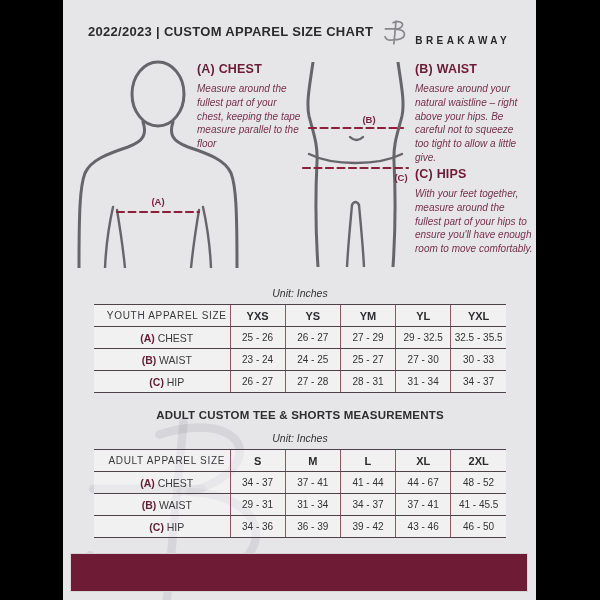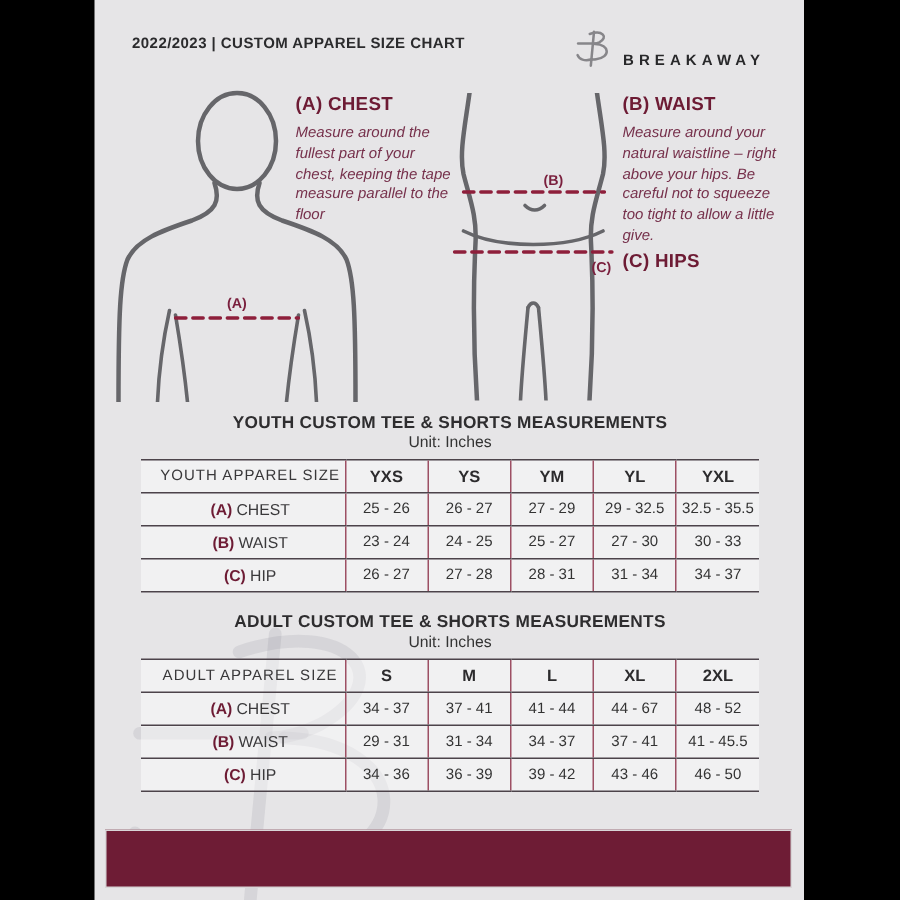--- a/index.html
+++ b/index.html
@@ -2,42 +2,42 @@
 <html><head>
 <meta charset="utf-8">
 <style>
   html,body{margin:0;padding:0;background:#000;}
   *{box-sizing:border-box;}
   .frame{position:relative;width:600px;height:600px;background:#000;overflow:hidden;
          font-family:"Liberation Sans",sans-serif;}
   .content{position:absolute;left:63px;top:0;width:473px;height:600px;background:#e6e5e7;}
 
   
-  .hdr-title{position:absolute;left:25px;top:24px;font-size:10px;font-weight:700;
+  .hdr-title{position:absolute;left:25px;top:24px;font-size:13px;font-weight:700;
              color:#2b2b2d;letter-spacing:.3px;white-space:nowrap;}
   .brand{position:absolute;right:26px;top:19px;display:flex;align-items:flex-end;gap:7px;}
   .brand-name{font-size:10px;font-weight:700;letter-spacing:3.4px;color:#28282a;}
 
   
   .fig{position:absolute;pointer-events:none;}
   .fig path,.fig ellipse{fill:none;stroke:#66666a;stroke-linecap:round;}
   .fig .outline{stroke-width:3;}
   .fig .detail{stroke-width:2.4;}
   .fig .dash{stroke:#8e1f3b;stroke-width:2.2;stroke-dasharray:7 4.5;}
   .fig text{font-family:"Liberation Sans",sans-serif;font-size:9.5px;font-weight:700;fill:#7a1f3d;}
 
   .mblock{position:absolute;z-index:3;}
   .mblock h3{margin:0;font-size:12.5px;font-weight:700;color:#6d1b34;letter-spacing:.2px;}
   .mblock p{margin:6px 0 0 0;font-size:10px;font-style:italic;font-weight:500;
             color:#76304b;line-height:1.38;}
 
   
   .tblock{position:absolute;left:31px;width:412px;text-align:center;z-index:2;}
   .t-title{font-size:11.5px;font-weight:700;color:#2e2d2f;letter-spacing:.2px;}
-  .t-unit{font-size:10.5px;color:#333;margin-top:1px;}
+  .t-unit{font-size:10.5px;font-style:italic;color:#333;margin-top:11px;}
   table{width:100%;border-collapse:collapse;margin-top:5px;table-layout:fixed;}
   th,td{background:rgba(255,255,255,.45);border-top:1px solid #4c434a;
         border-bottom:1px solid #4c434a;height:22px;padding:0;vertical-align:middle;}
   th{font-size:11px;font-weight:700;color:#2c2b2d;}
   td{font-size:10px;color:#333;}
   th+th,td+td{border-left:1px solid #9d5064;}
   .c0{width:136px;text-align:center;padding-left:10px;}
   th.c0{font-size:10px;font-weight:400;letter-spacing:.7px;color:#39383a;}
   .pfx{color:#6d1b34;font-weight:700;font-size:10.5px;}
   .rl{color:#3a393b;font-size:10.5px;}
@@ -108,24 +108,24 @@
     <div class="mblock" style="left:134px;top:62px;width:106px">
       <h3>(A) CHEST</h3>
       <p>Measure around the fullest part of your chest, keeping the tape measure parallel to the floor</p>
     </div>
     <div class="mblock" style="left:352px;top:62px;width:114px">
       <h3>(B) WAIST</h3>
       <p>Measure around your natural waistline – right above your hips. Be careful not to squeeze too tight to allow a little give.</p>
     </div>
     <div class="mblock" style="left:352px;top:167px;width:118px">
       <h3>(C) HIPS</h3>
+      <p>With your feet together, measure around the fullest part of your hips to ensure you'll have enough room to move comfortably.</p>
     </div>
 
     <div class="tblock" style="top:276px">
-      <div class="t-title">YOUTH CUSTOM TEE &amp; SHORTS MEASUREMENTS</div>
       <div class="t-unit">Unit: Inches</div>
       <table>
         <tbody>
         <tr>
           <th class="c0">YOUTH APPAREL SIZE</th>
           <th>YXS</th>
           <th>YS</th>
           <th>YM</th>
           <th>YL</th>
           <th>YXL</th>

